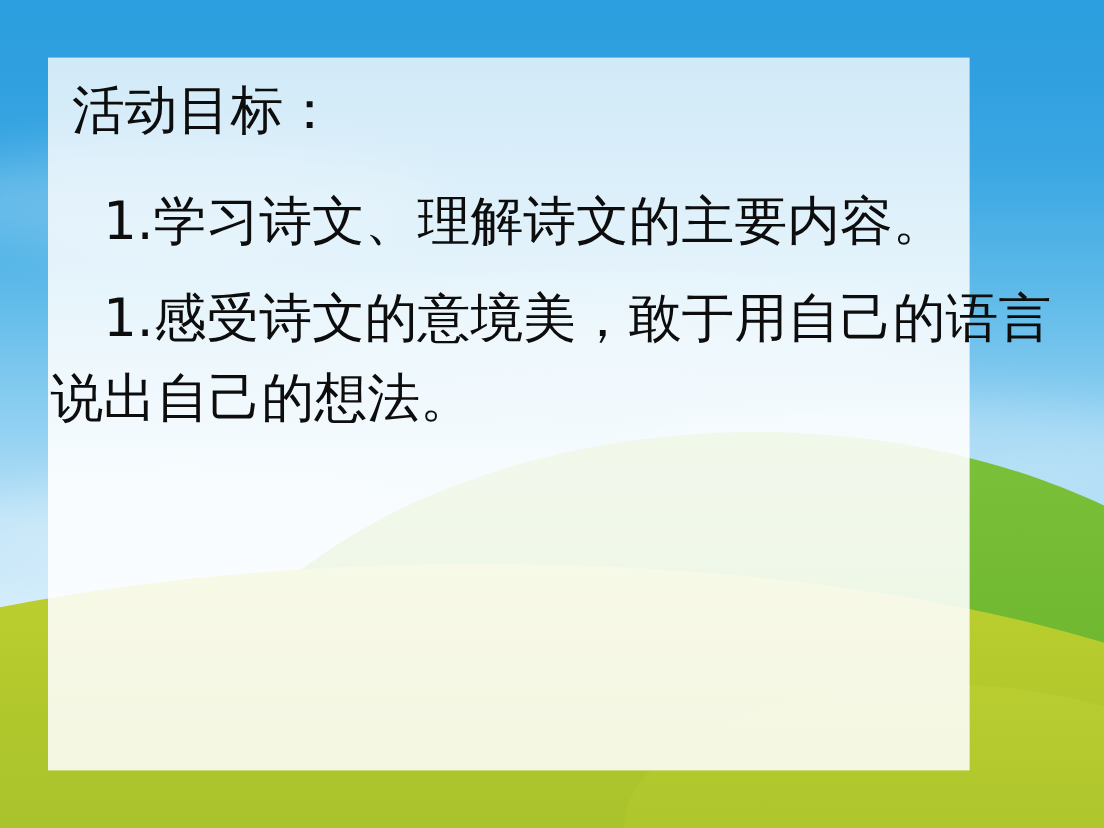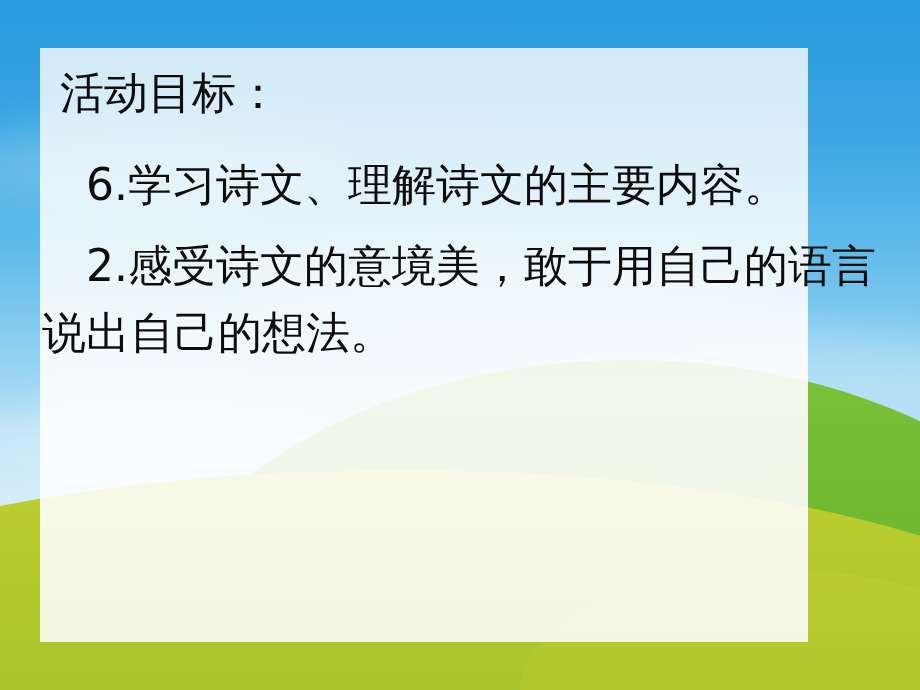--- a/index.html
+++ b/index.html
@@ -134,20 +134,20 @@
   <div class="hill hill-right"></div>
   <div class="hill hill-left"></div>
   <div class="hill hill-front"></div>
 
   <div class="panel">
     <div class="panel-inner">
 
       <div class="title">活动目标：</div>
 
       <div class="body-text">
-        <p>6.学习诗文、理解诗文的主要内容。</p>
-        <p>2.感受诗文的意境美，敢于用自己的语言说出自己的想法。</p>
+        <p>1.学习诗文、理解诗文的主要内容。</p>
+        <p>1.感受诗文的意境美，敢于用自己的语言说出自己的想法。</p>
       </div>
 
     </div>
   </div>
 
 </div>
 
 </body></html>

